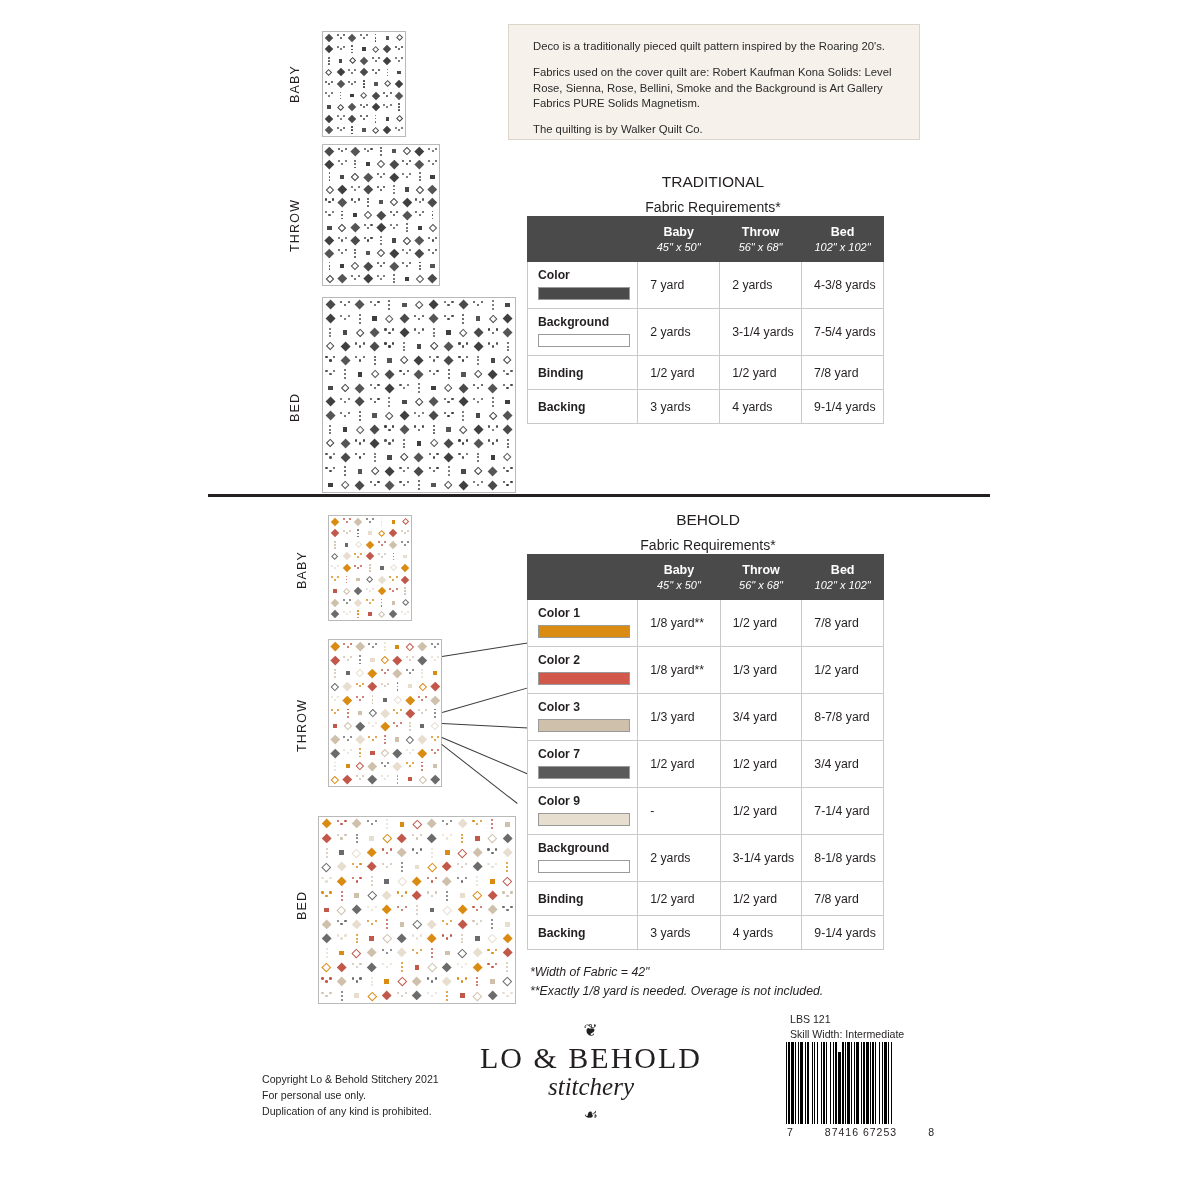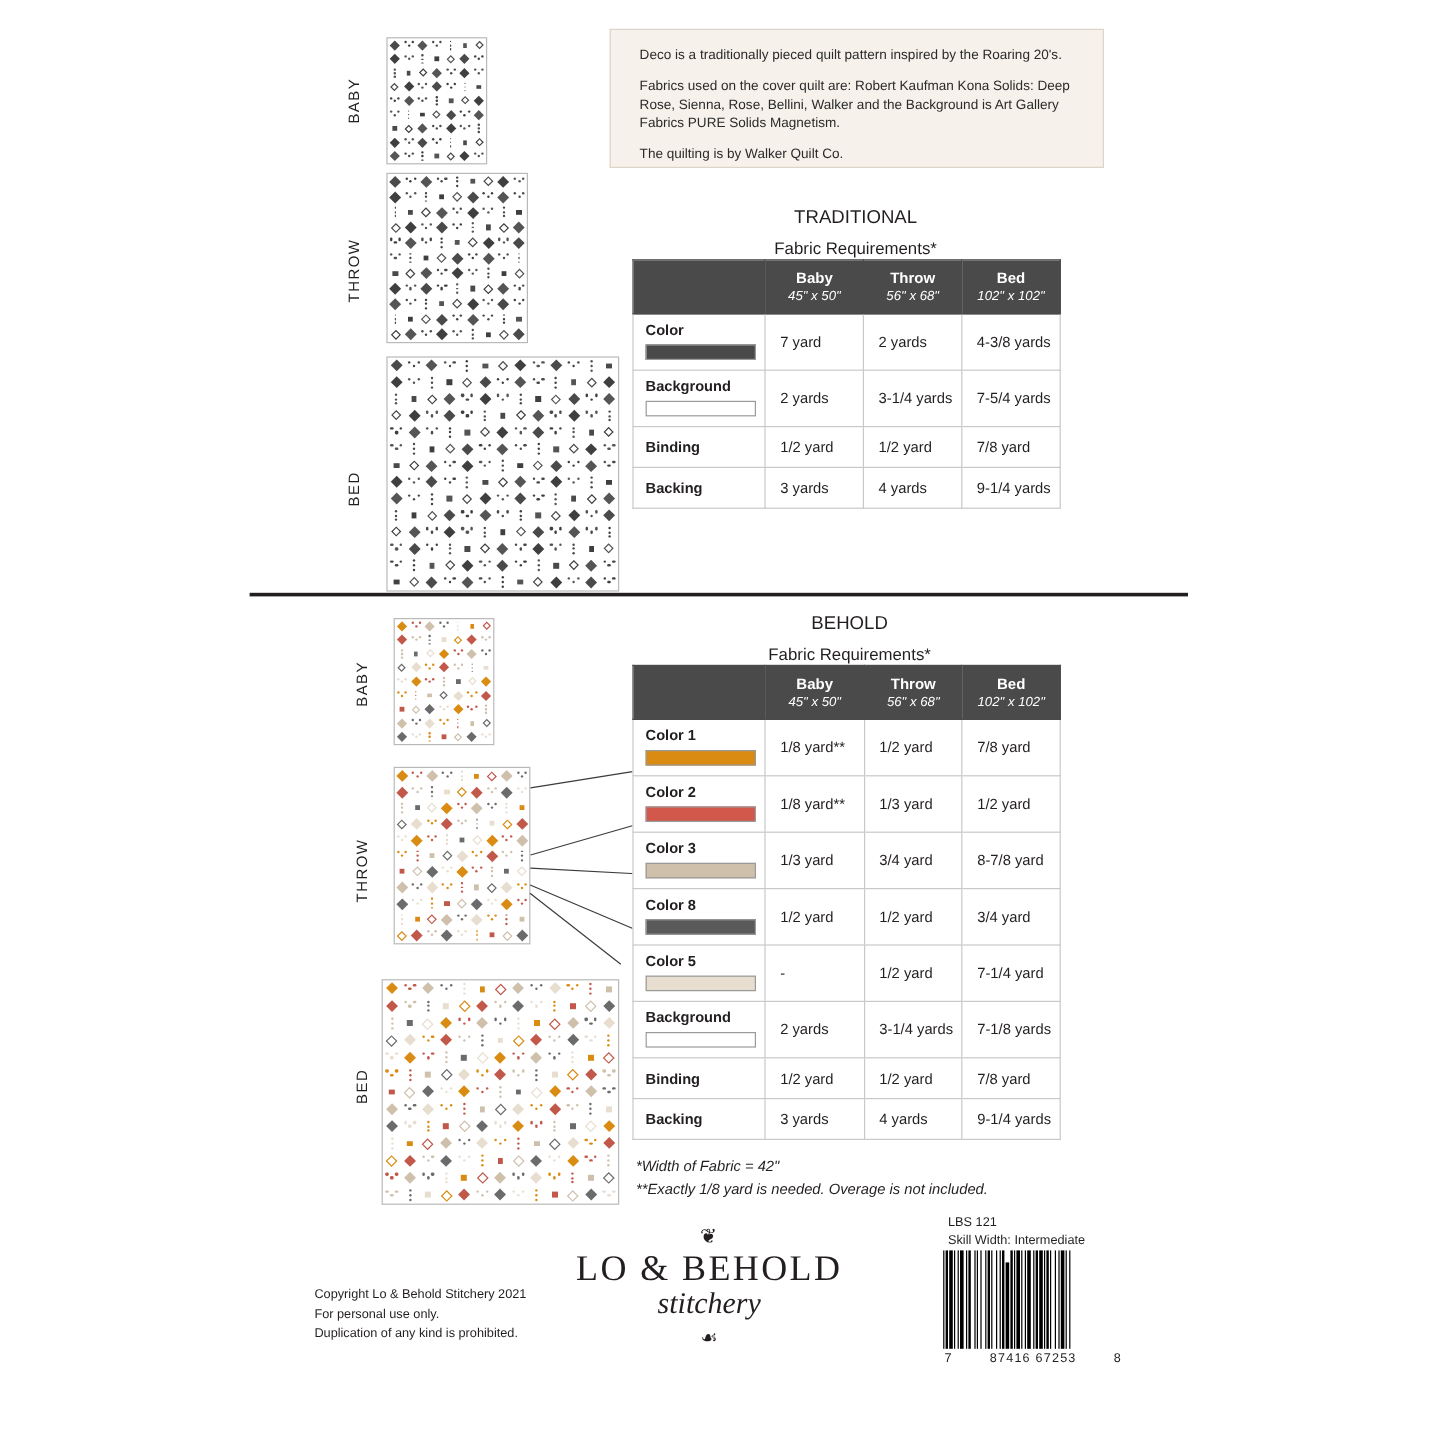--- a/index.html
+++ b/index.html
@@ -256,21 +256,21 @@
     padding: 0 1px;
   }
 </style>
 </head>
 <body>
 
 <div class="page">
 
   <div class="infobox">
     <p>Deco is a traditionally pieced quilt pattern inspired by the Roaring 20's.</p>
-    <p>Fabrics used on the cover quilt are: Robert Kaufman Kona Solids: Deep Rose, Sienna, Rose, Bellini, Walker and the Background is Art Gallery Fabrics PURE Solids Magnetism.</p>
+    <p>Fabrics used on the cover quilt are: Robert Kaufman Kona Solids: Level Rose, Sienna, Rose, Bellini, Smoke and the Background is Art Gallery Fabrics PURE Solids Magnetism.</p>
     <p>The quilting is by Walker Quilt Co.</p>
   </div>
 
   <div class="vlabel" style="left:288px; top:44px; height:80px; width:18px;">BABY</div>
   <div class="quilt" style="left:322px; top:31px; width:82px; height:104px;">
     <div class="motifs" id="q-trad-baby">
         <div class="dia" style="left:2.9px;top:2.8px;width:6.0px;height:6.0px;background:#4a4a4a;"></div>
         <div class="dot" style="left:13.5px;top:2.3px;width:2.0px;height:2.0px;background:#3f3f3f;"></div>
         <div class="dot" style="left:16.6px;top:4.8px;width:2.0px;height:2.0px;background:#3f3f3f;"></div>
         <div class="dot" style="left:19.6px;top:2.3px;width:2.0px;height:2.0px;background:#3f3f3f;"></div>
@@ -1667,44 +1667,44 @@
         <td class="lbl-cell">
           <span class="lbl">Color 3</span>
           <span class="swatch" style="background:#cfc0ac;"></span>
         </td>
         <td class="val-cell">1/3 yard</td>
         <td class="val-cell">3/4 yard</td>
         <td class="val-cell">8-7/8 yard</td>
       </tr>
       <tr>
         <td class="lbl-cell">
-          <span class="lbl">Color 8</span>
+          <span class="lbl">Color 7</span>
           <span class="swatch" style="background:#5a5a5a;"></span>
         </td>
         <td class="val-cell">1/2 yard</td>
         <td class="val-cell">1/2 yard</td>
         <td class="val-cell">3/4 yard</td>
       </tr>
       <tr>
         <td class="lbl-cell">
-          <span class="lbl">Color 5</span>
+          <span class="lbl">Color 9</span>
           <span class="swatch" style="background:#e8ded0;"></span>
         </td>
         <td class="val-cell">-</td>
         <td class="val-cell">1/2 yard</td>
         <td class="val-cell">7-1/4 yard</td>
       </tr>
       <tr>
         <td class="lbl-cell">
           <span class="lbl">Background</span>
           <span class="swatch" style="background:#ffffff;"></span>
         </td>
         <td class="val-cell">2 yards</td>
         <td class="val-cell">3-1/4 yards</td>
-        <td class="val-cell">7-1/8 yards</td>
+        <td class="val-cell">8-1/8 yards</td>
       </tr>
       <tr class="row-plain">
         <td class="lbl-cell">
           <span class="lbl">Binding</span>
         </td>
         <td class="val-cell">1/2 yard</td>
         <td class="val-cell">1/2 yard</td>
         <td class="val-cell">7/8 yard</td>
       </tr>
       <tr class="row-plain">

